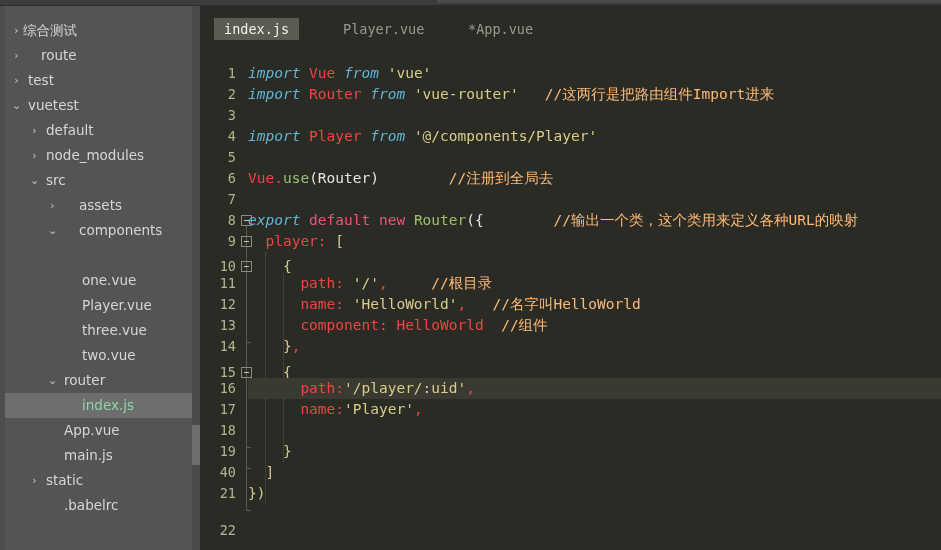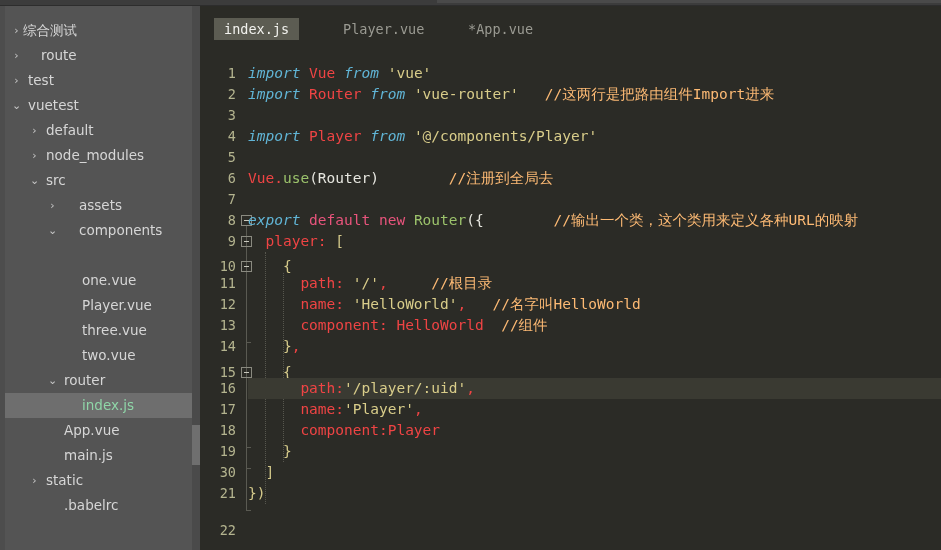--- a/index.html
+++ b/index.html
@@ -308,22 +308,22 @@
         <div class="line" style="top: 162px;"><span class="lnum">8</span><div class="fold"></div><span class="ltext"><span class="k-import">export </span><span class="k-kw">default </span><span class="k-kw">new </span><span class="t-fn">Router</span><span class="t-paren">({</span><span class="t-cmt">        //输出一个类，这个类用来定义各种URL的映射</span></span></div>
         <div class="line" style="top: 183px;"><span class="lnum">9</span><div class="fold"></div><span class="ltext"><span class="t-id">  player: </span><span class="t-punct">[</span></span></div>
         <div class="line" style="top: 208px;"><span class="lnum">10</span><div class="fold"></div><span class="ltext"><span class="t-id">    </span><span class="t-punct">{</span></span></div>
         <div class="line" style="top: 225px;"><span class="lnum">11</span><span class="ltext"><span class="t-id">      path: </span><span class="t-str">'/'</span><span class="t-id">,</span><span class="t-cmt">     //根目录</span></span></div>
         <div class="line" style="top: 246px;"><span class="lnum">12</span><span class="ltext"><span class="t-id">      name: </span><span class="t-str">'HelloWorld'</span><span class="t-id">,</span><span class="t-cmt">   //名字叫HelloWorld</span></span></div>
         <div class="line" style="top: 267px;"><span class="lnum">13</span><span class="ltext"><span class="t-id">      component: HelloWorld</span><span class="t-cmt">  //组件</span></span></div>
         <div class="line" style="top: 288px;"><span class="lnum">14</span><span class="ltext"><span class="t-id">    </span><span class="t-punct">}</span><span class="t-id">,</span></span></div>
         <div class="line" style="top: 314px;"><span class="lnum">15</span><div class="fold"></div><span class="ltext"><span class="t-id">    </span><span class="t-punct">{</span></span></div>
         <div class="line cursorline" style="top: 330px;"><div class="lbg"></div><span class="lnum">16</span><span class="ltext"><span class="t-id">      path:</span><span class="t-str">'/player/:uid'</span><span class="t-id">,</span></span></div>
         <div class="line" style="top: 351px;"><span class="lnum">17</span><span class="ltext"><span class="t-id">      name:</span><span class="t-str">'Player'</span><span class="t-id">,</span></span></div>
-        <div class="line" style="top: 372px;"><span class="lnum">18</span><span class="ltext"><span class="t-id">      component:Player</span></span></div>
+        <div class="line" style="top: 372px;"><span class="lnum">18</span></div>
         <div class="line" style="top: 393px;"><span class="lnum">19</span><span class="ltext"><span class="t-id">    </span><span class="t-punct">}</span></span></div>
-        <div class="line" style="top: 414px;"><span class="lnum">30</span><span class="ltext"><span class="t-id">  </span><span class="t-punct">]</span></span></div>
+        <div class="line" style="top: 414px;"><span class="lnum">40</span><span class="ltext"><span class="t-id">  </span><span class="t-punct">]</span></span></div>
         <div class="line" style="top: 435px;"><span class="lnum">21</span><span class="ltext"><span class="t-punct">})</span></span></div>
         <div class="line" style="top: 472px;"><span class="lnum">22</span><span class="ltext"></span></div>
       </div>
 
   </div>
 
 </div>
 
 </body></html>

